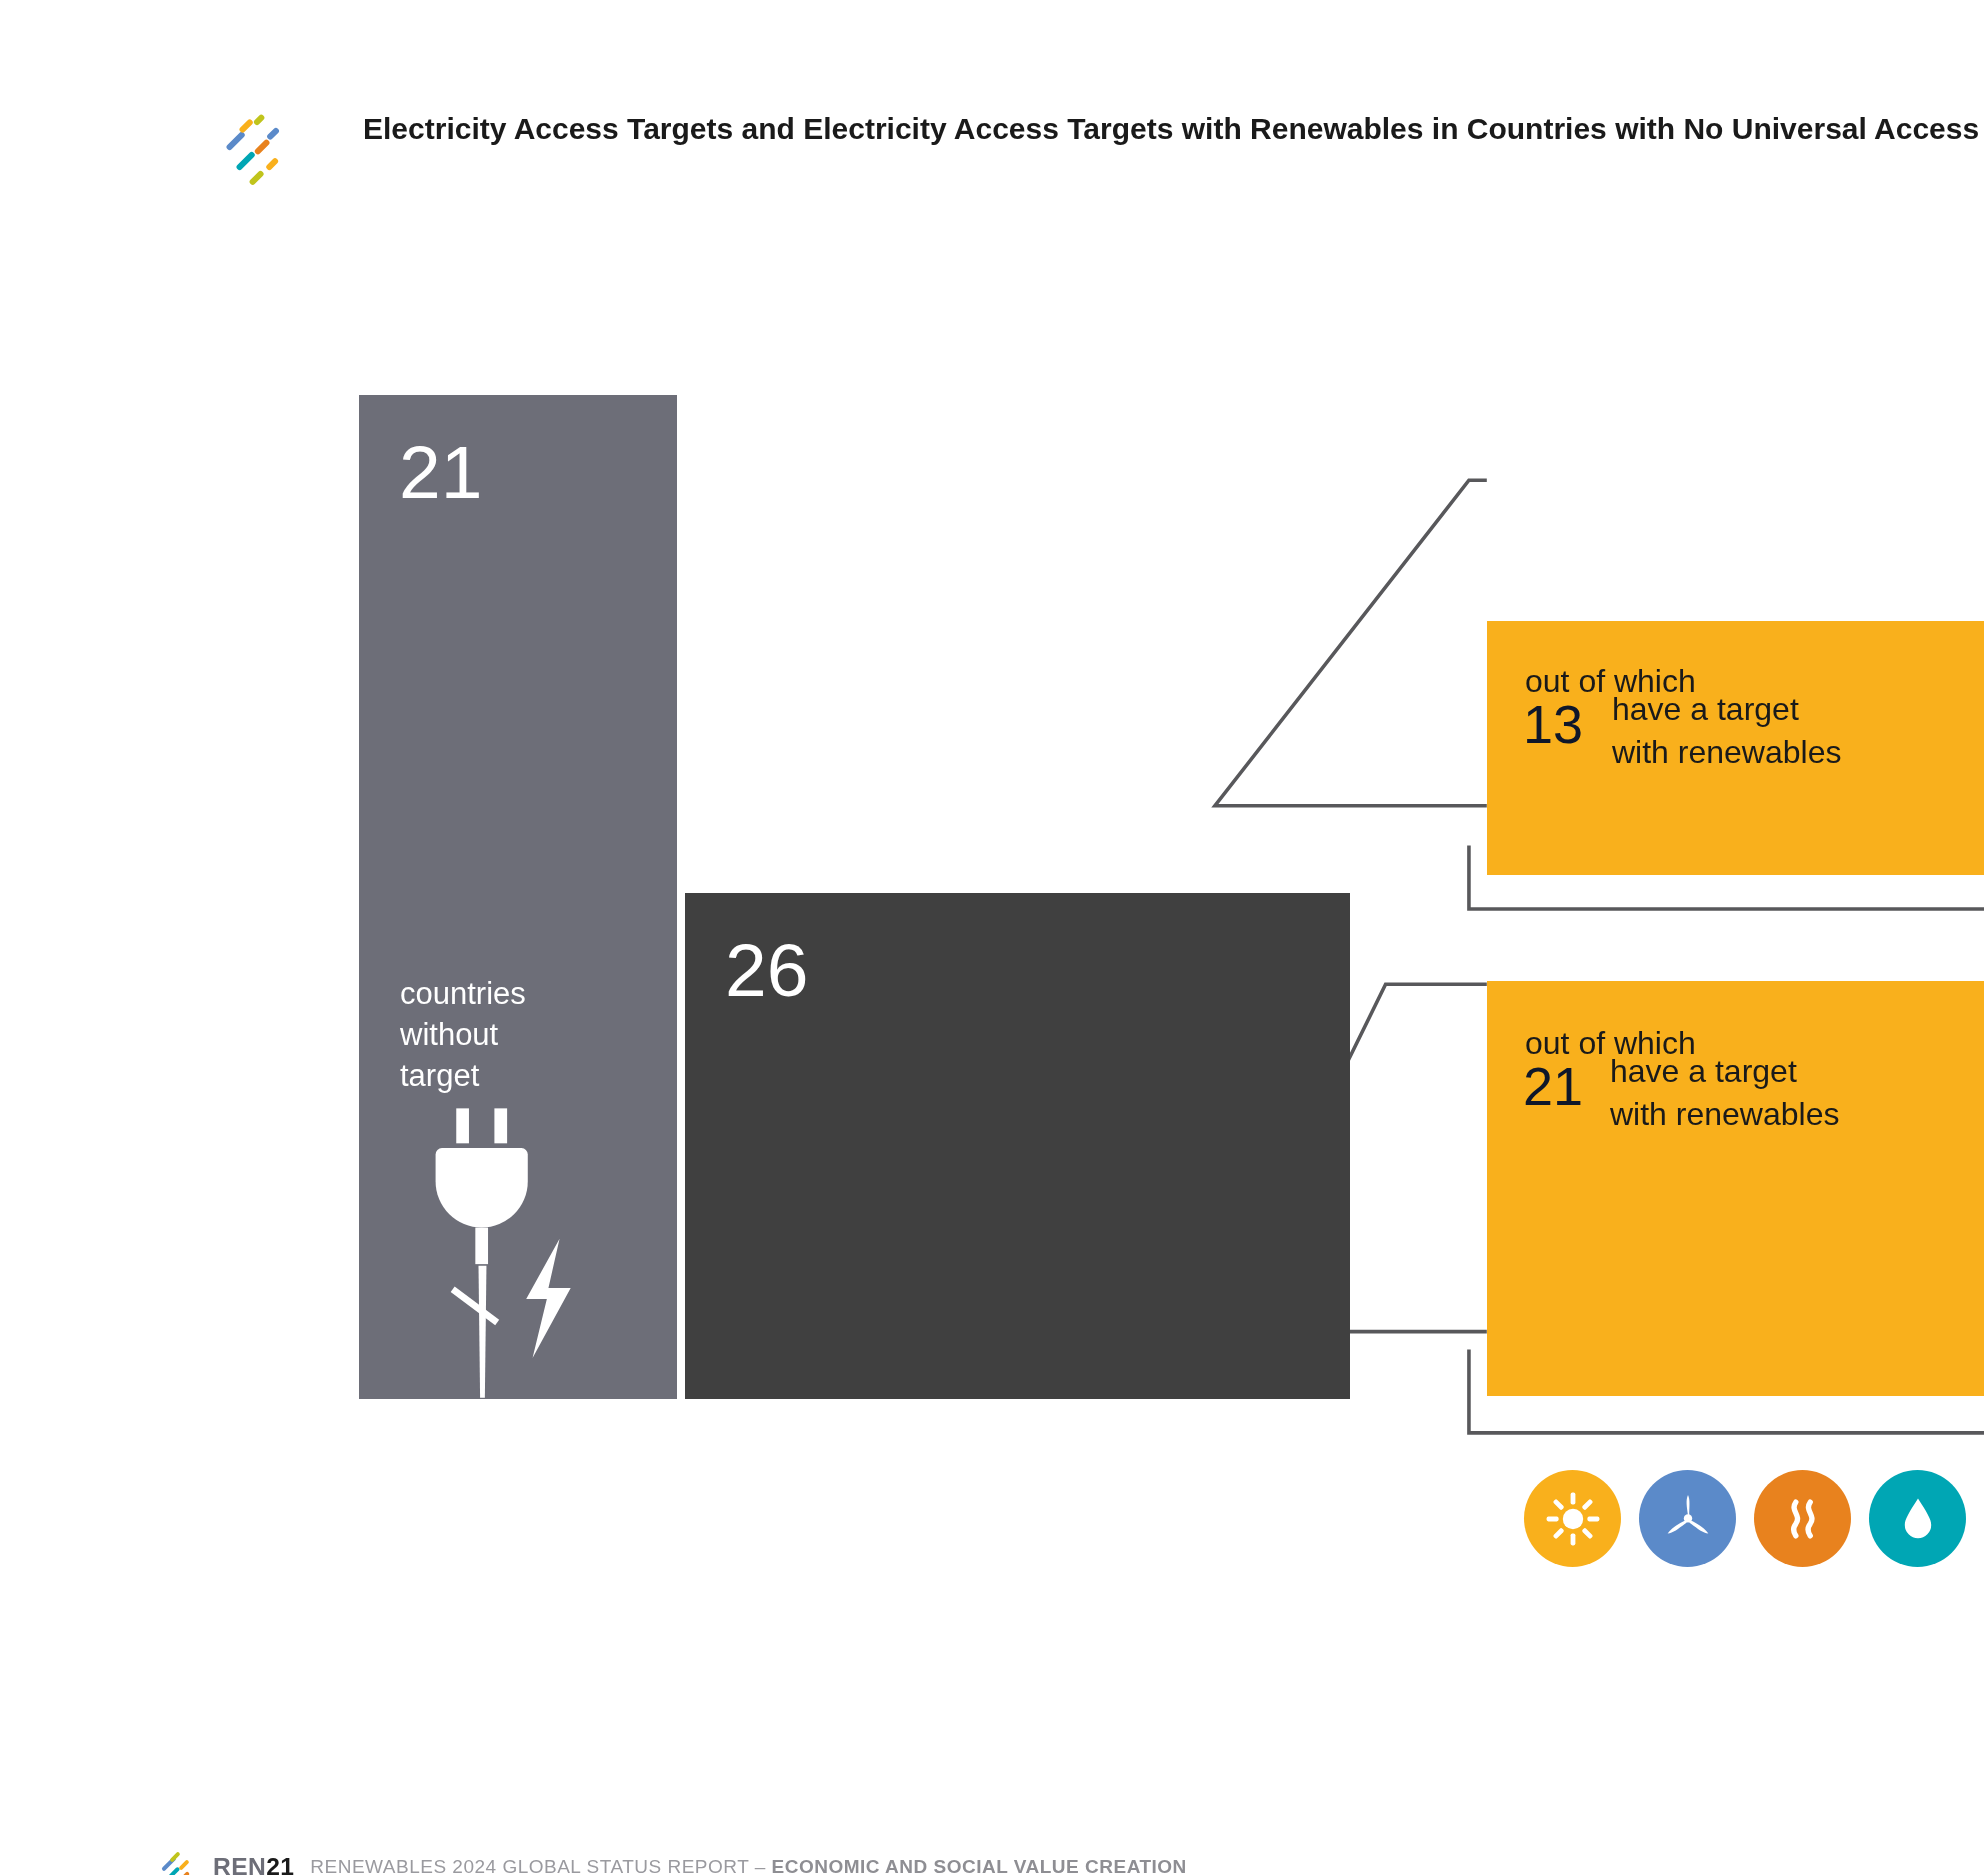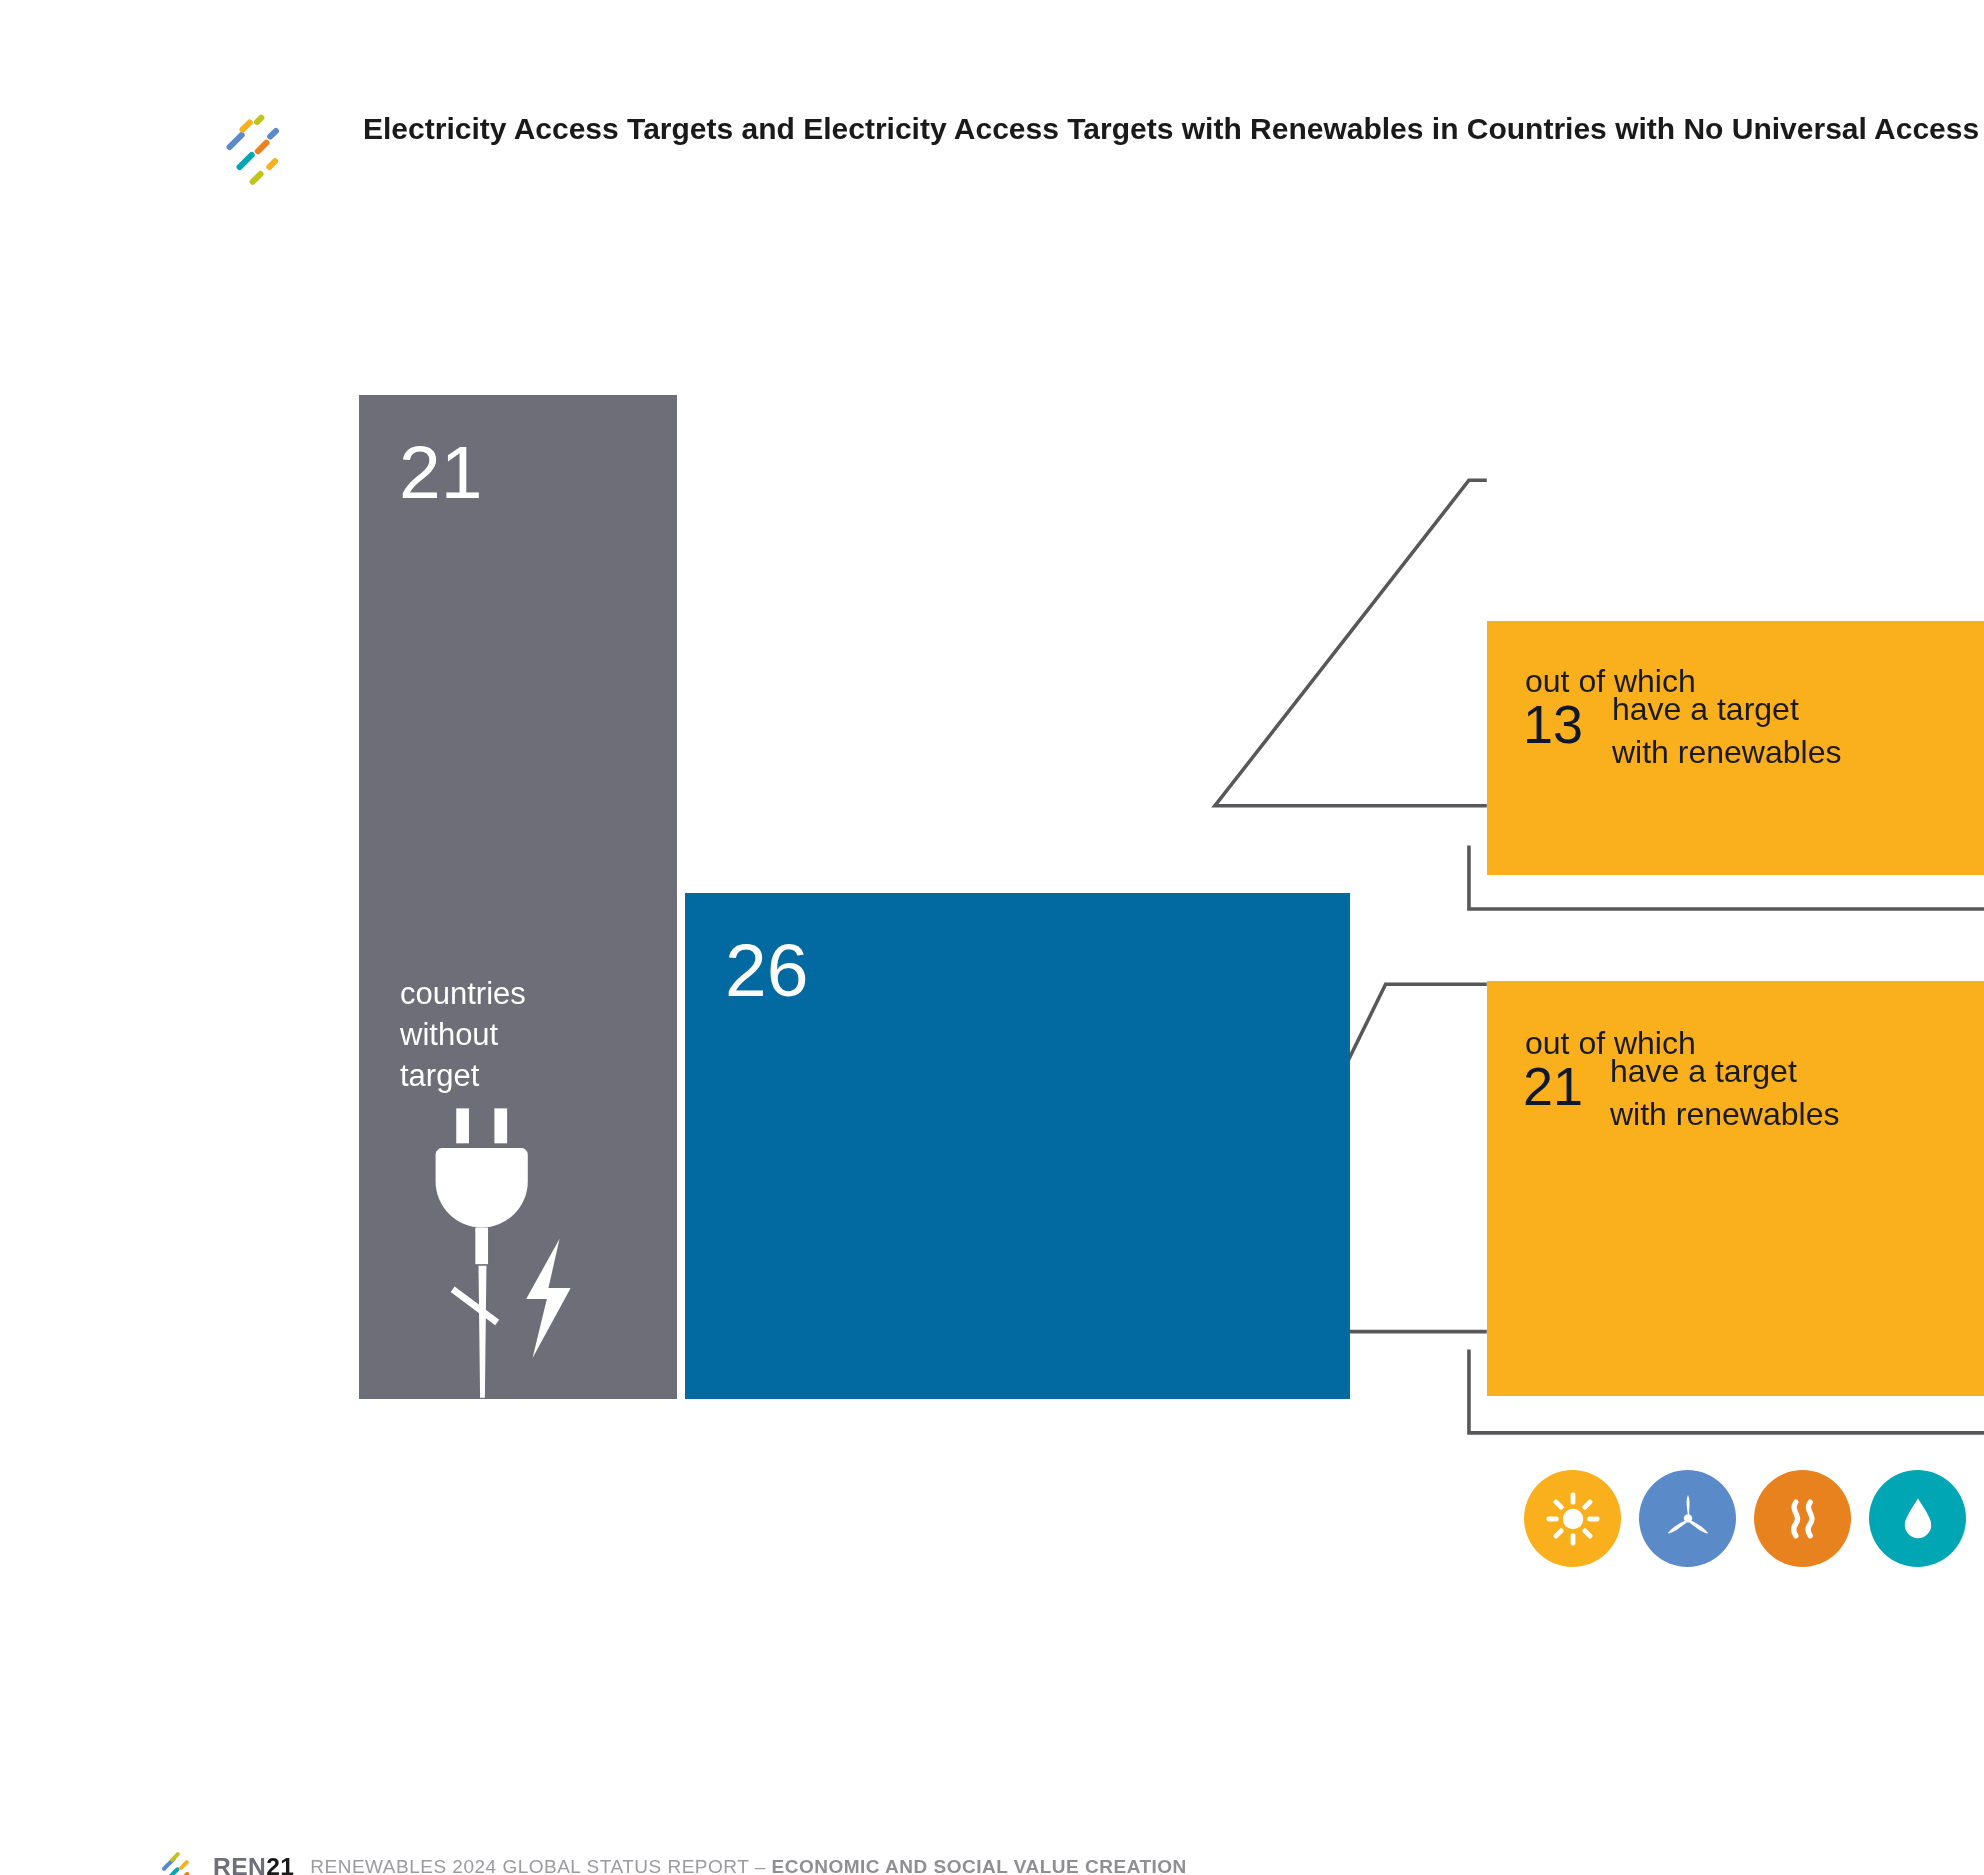--- a/index.html
+++ b/index.html
@@ -68,21 +68,21 @@
     top: 395px;
     width: 665px;
     height: 484px;
     background: #00a6b4;
   }
   #panel-other {
     left: 685px;
     top: 893px;
     width: 665px;
     height: 506px;
-    background: #0369a1;
+    background: #404040;
   }
   .panel .big-num {
     position: absolute;
     color: #ffffff;
     font-size: 75px;
     line-height: 1;
     font-weight: normal;
   }
   .panel .panel-label {
     position: absolute;

